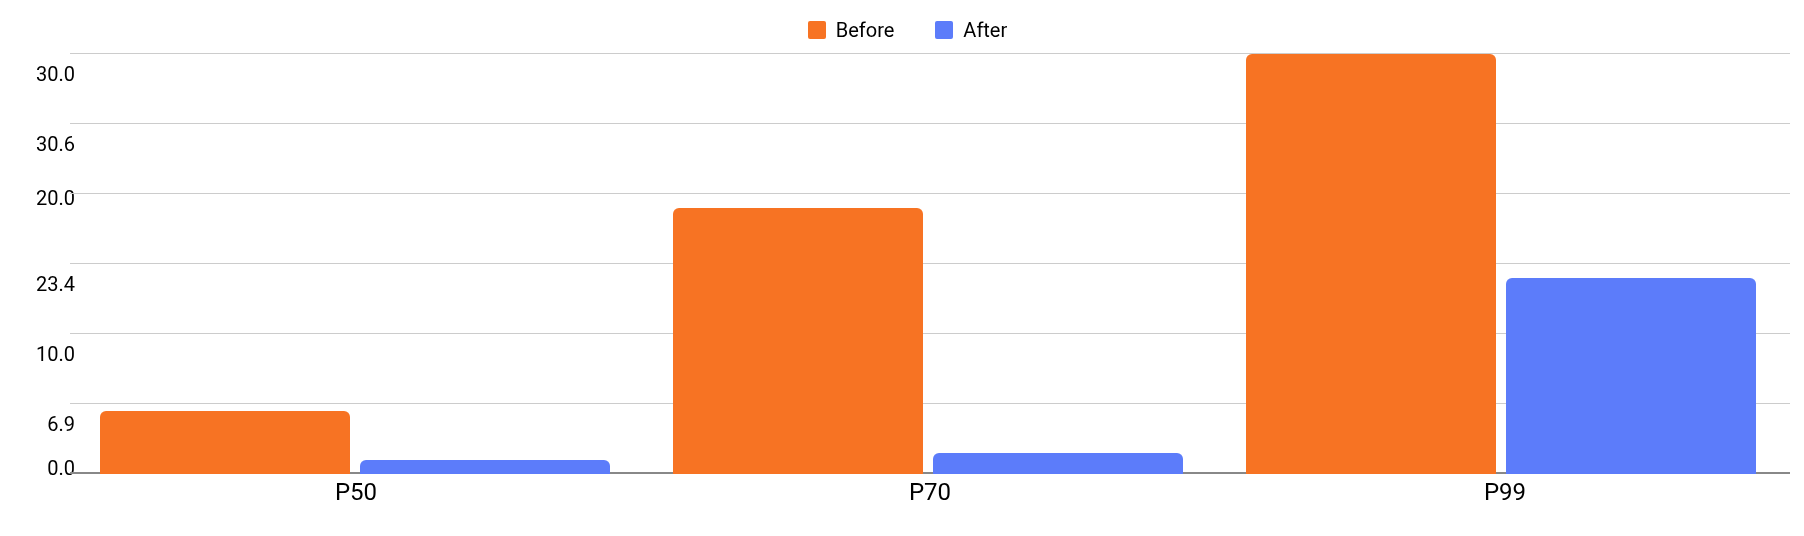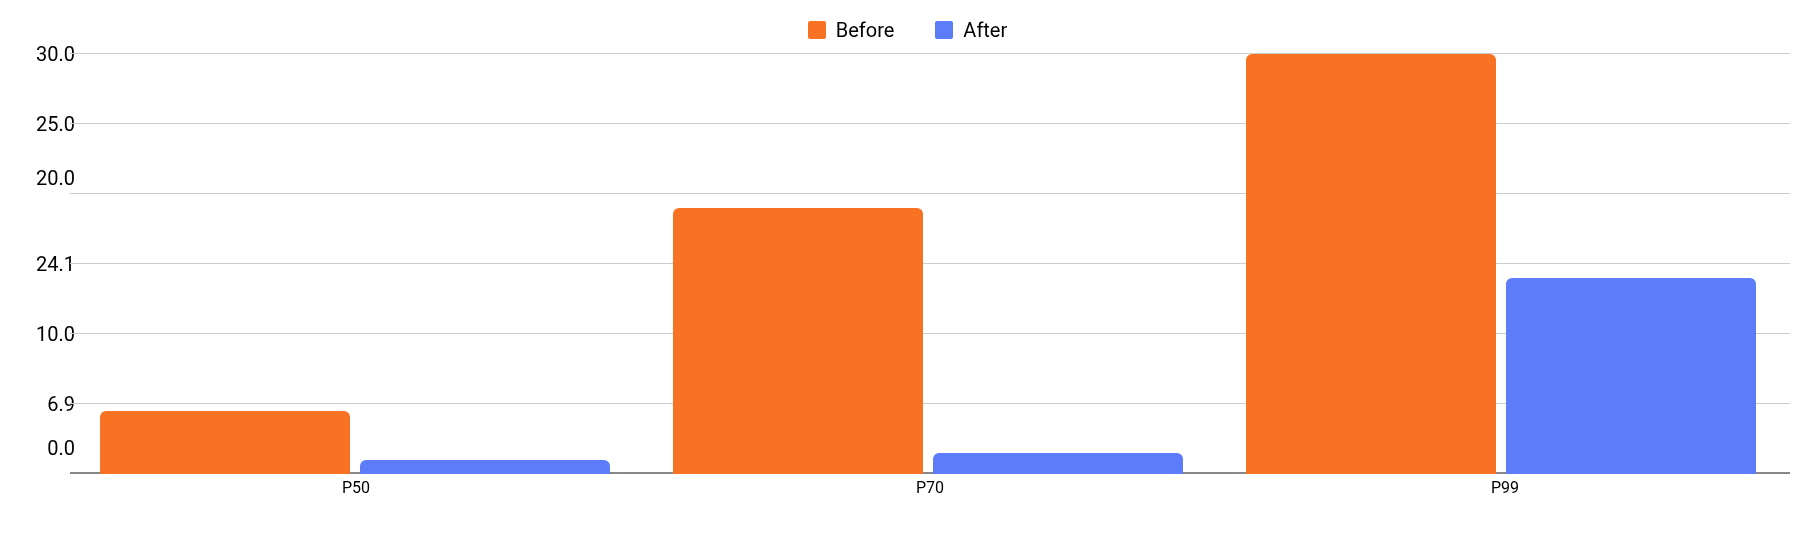--- a/index.html
+++ b/index.html
@@ -54,31 +54,32 @@
   .baseline {
     border-top: 2px solid #888;
   }
   .ylabel {
     position: absolute;
     right: 1740px;
     transform: translateY(-50%);
     font-size: 20px;
     text-align: right;
     width: 60px;
+    margin-top: 20px;
   }
   .bar {
     position: absolute;
     bottom: 0;
   }
   .bar.before { background: #f77323; border-radius: 6px 6px 0 0; }
   .bar.after  { background: #5c7cfa; border-radius: 6px 6px 0 0; }
   .xlabel {
     position: absolute;
     top: 478px;
-    font-size: 16px;
+    font-size: 24px;
     text-align: center;
     transform: translateX(-50%);
   }
 </style>
 </head>
 <body>
 
 <div class="chart-wrap">
 
   <div class="legend">
@@ -88,23 +89,23 @@
     </span>
     <span class="legend-item">
       <span class="legend-swatch" style="background:#5c7cfa"></span>
       <span>After</span>
     </span>
   </div>
 
   <div class="ylabel" style="top:448px">0.0</div>
   <div class="ylabel" style="top:404px">6.9</div>
   <div class="ylabel" style="top:334px">10.0</div>
-  <div class="ylabel" style="top:264px">24.1</div>
+  <div class="ylabel" style="top:264px">23.4</div>
   <div class="ylabel" style="top:178px">20.0</div>
-  <div class="ylabel" style="top:124px">25.0</div>
+  <div class="ylabel" style="top:124px">30.6</div>
   <div class="ylabel" style="top:54px">30.0</div>
 
   <div class="plot">
 
     <div class="gridline baseline" style="bottom:0px"></div>
     <div class="gridline" style="bottom:70px"></div>
     <div class="gridline" style="bottom:140px"></div>
     <div class="gridline" style="bottom:210px"></div>
     <div class="gridline" style="bottom:280px"></div>
     <div class="gridline" style="bottom:350px"></div>

